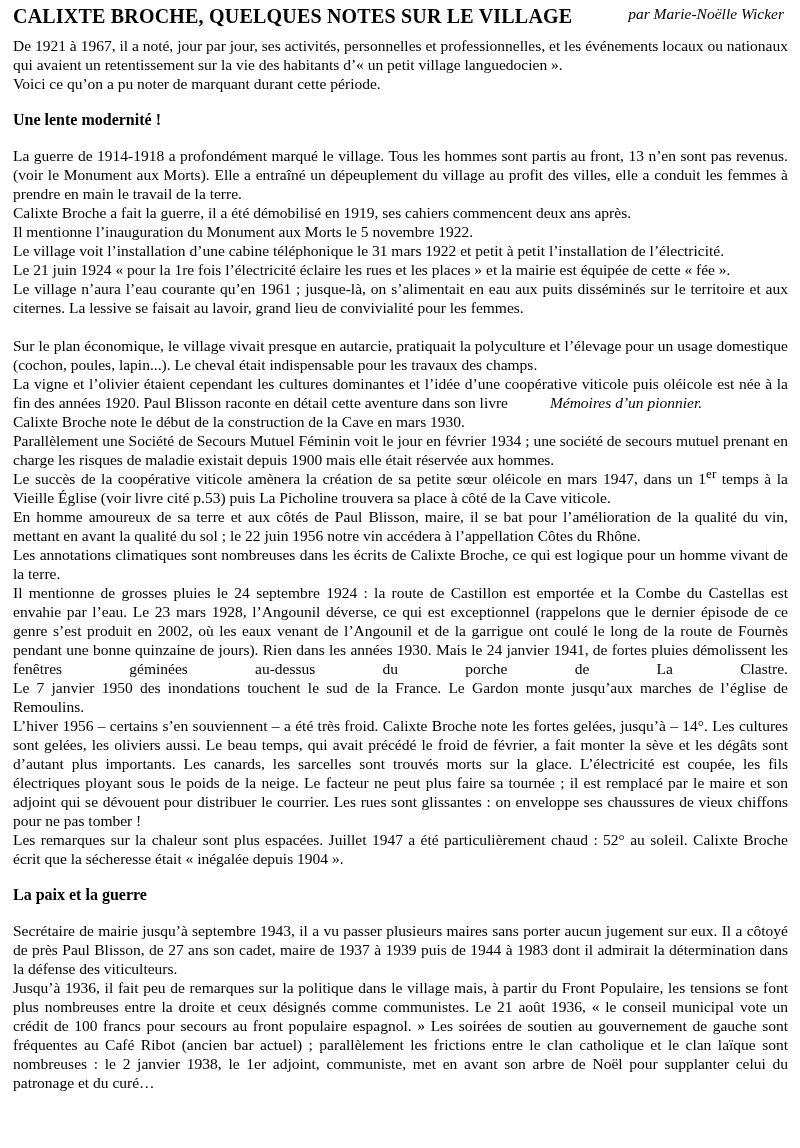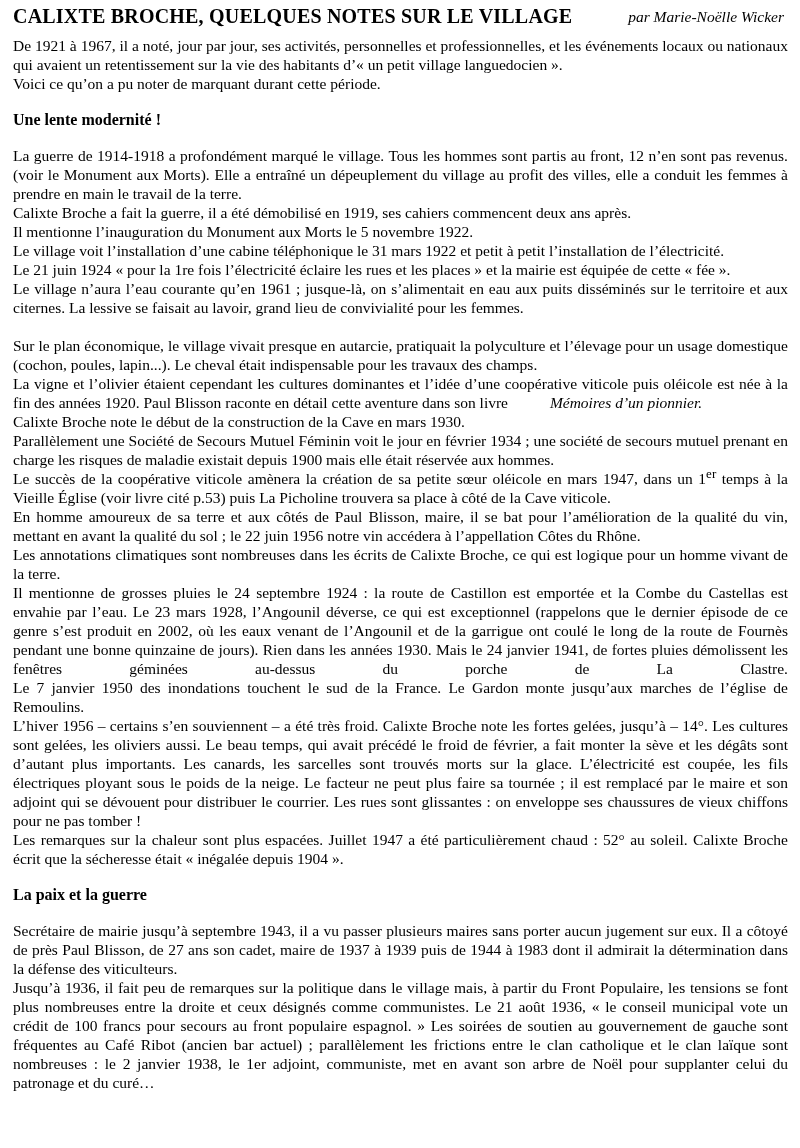--- a/index.html
+++ b/index.html
@@ -9,21 +9,21 @@
     background: #ffffff;
     color: #000000;
     font-family: "Liberation Serif", serif;
     overflow: hidden;
   }
   .page {
     padding: 5px 12px 0 13px;
   }
   .titlebar {
     display: flex;
-    align-items: center;
+    align-items: flex-start;
     justify-content: space-between;
     margin-bottom: 8px;
   }
   .title {
     margin: 0;
     font-size: 20px;
     font-weight: bold;
     letter-spacing: 0.2px;
     white-space: nowrap;
   }
@@ -68,21 +68,21 @@
   <header class="titlebar">
     <h1 class="title">CALIXTE BROCHE, QUELQUES NOTES SUR LE VILLAGE</h1>
     <span class="byline">par Marie-Noëlle Wicker</span>
   </header>
 
   <p class="para">De 1921 à 1967, il a noté, jour par jour, ses activités, personnelles et professionnelles, et les événements locaux ou nationaux qui avaient un retentissement sur la vie des habitants d’« un petit village languedocien ».</p>
   <p class="para">Voici ce qu’on a pu noter de marquant durant cette période.</p>
 
   <h2 class="heading">Une lente modernité !</h2>
 
-  <p class="para">La guerre de 1914-1918 a profondément marqué le village. Tous les hommes sont partis au front, 12 n’en sont pas revenus. (voir le Monument aux Morts).  Elle a entraîné un dépeuplement du village au profit des villes, elle a conduit les femmes à prendre en main le travail de la terre.</p>
+  <p class="para">La guerre de 1914-1918 a profondément marqué le village. Tous les hommes sont partis au front, 13 n’en sont pas revenus. (voir le Monument aux Morts).  Elle a entraîné un dépeuplement du village au profit des villes, elle a conduit les femmes à prendre en main le travail de la terre.</p>
   <p class="para">Calixte Broche a fait la guerre, il a été démobilisé en 1919, ses cahiers commencent deux ans après.</p>
   <p class="para">Il mentionne l’inauguration du Monument aux Morts le 5 novembre 1922.</p>
   <p class="para">Le village voit l’installation d’une cabine téléphonique le 31 mars 1922 et petit à petit l’installation de l’électricité.</p>
   <p class="para">Le 21 juin 1924 « pour la 1re fois l’électricité éclaire les rues et les places » et la mairie est équipée de cette « fée ».</p>
   <p class="para">Le village n’aura l’eau courante qu’en 1961 ; jusque-là, on s’alimentait en eau aux puits disséminés sur le territoire et aux citernes. La lessive se faisait au lavoir, grand lieu de convivialité pour les femmes.</p>
 
   <div class="spacer"></div>
 
   <p class="para">Sur le plan économique, le village vivait presque en autarcie, pratiquait la polyculture et l’élevage pour un usage domestique (cochon, poules, lapin...). Le cheval était indispensable pour les travaux des champs.</p>
   <p class="para"><span>La vigne et l’olivier étaient cependant les cultures dominantes et l’idée d’une coopérative viticole puis oléicole est née à la fin des années 1920. Paul Blisson raconte en détail cette aventure dans son livre </span><span class="book">Mémoires d’un pionnier.</span></p>

